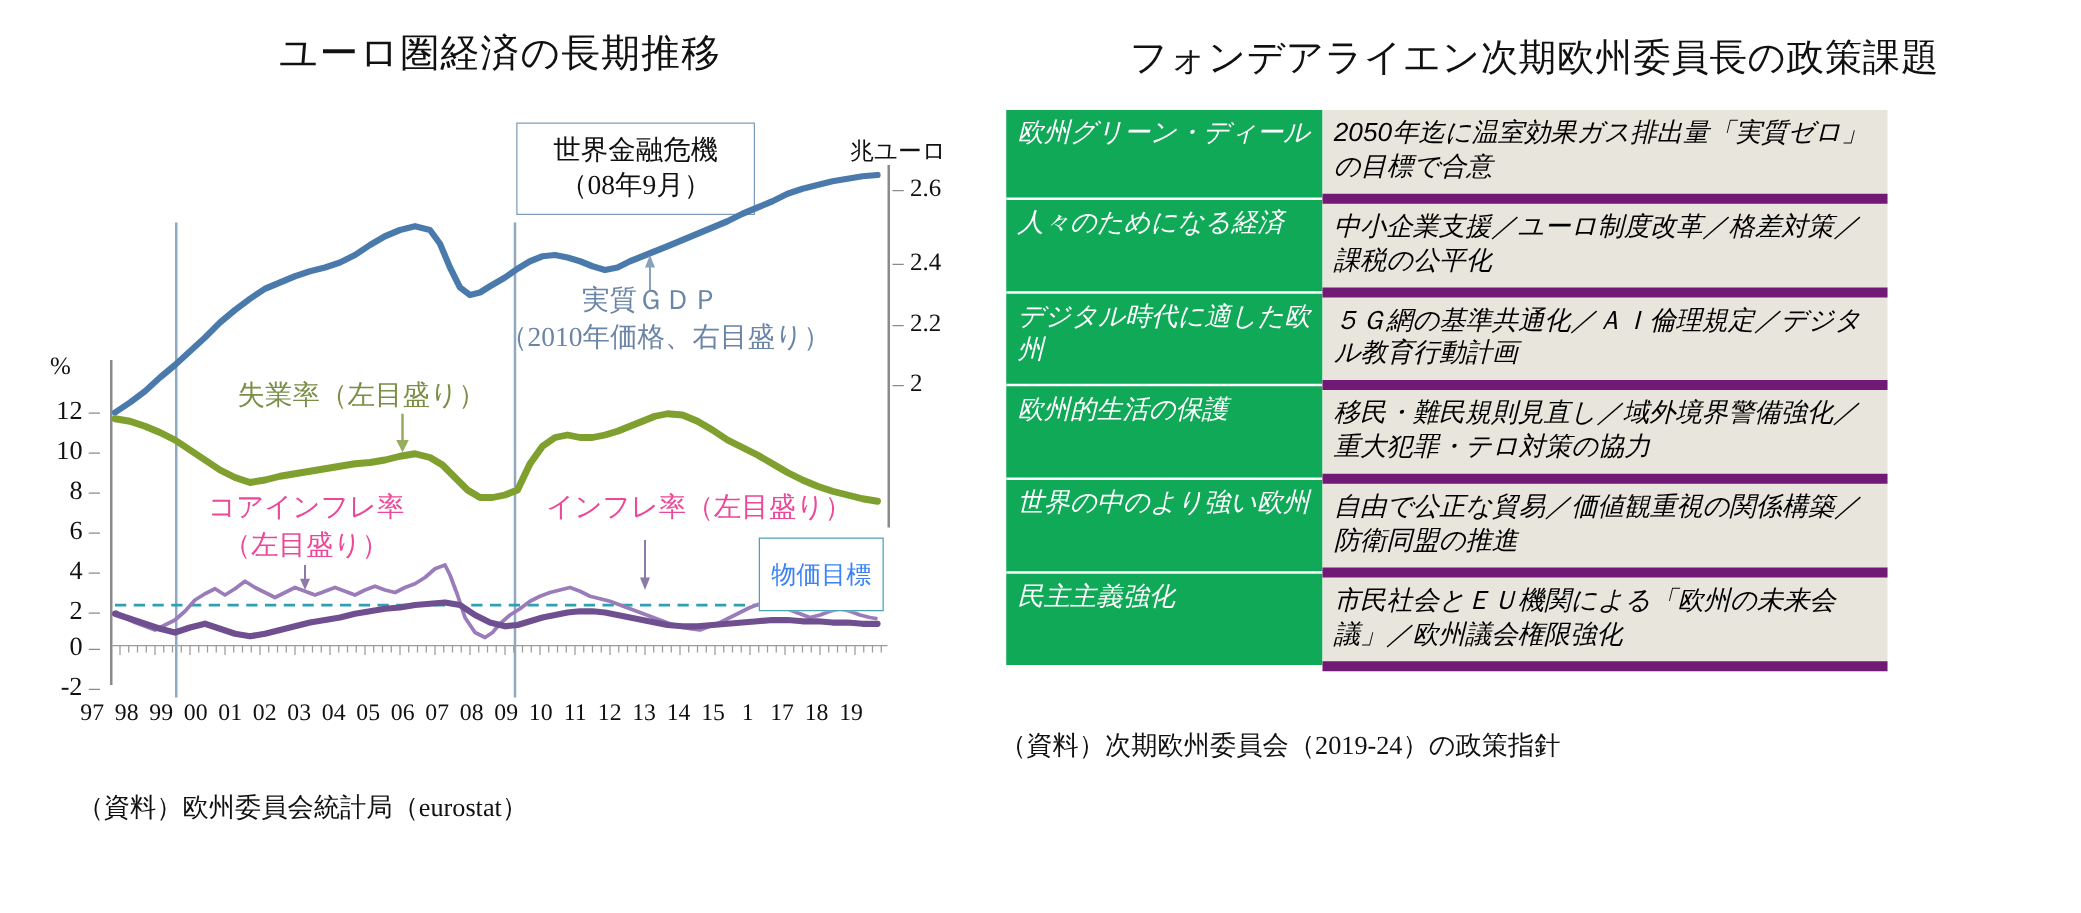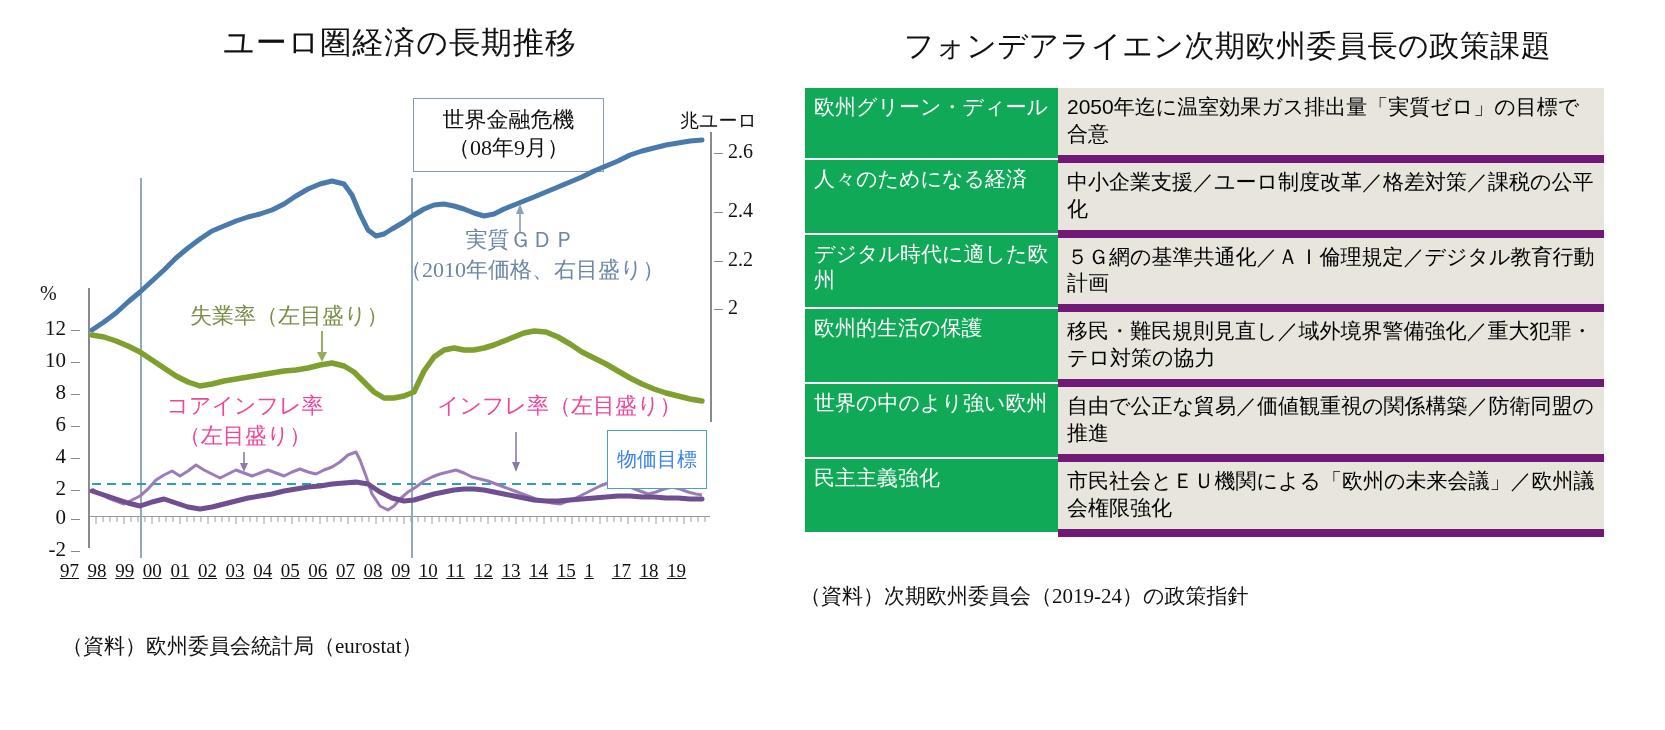--- a/index.html
+++ b/index.html
@@ -25,21 +25,21 @@
   .ytick-l{position:absolute;right:0;font-size:21px;color:#111;text-align:right;white-space:nowrap;}
   .ytick-l .dash{display:inline-block;width:9px;height:1px;background:#8a8a8a;vertical-align:middle;margin-left:5px;}
   .ytick-r{position:absolute;font-size:20px;color:#111;white-space:nowrap;}
   .ytick-r .dash{display:inline-block;width:9px;height:1px;background:#8a8a8a;vertical-align:middle;margin-right:5px;}
 
   .pct-label{position:absolute;left:40px;top:282px;font-size:20px;color:#111;}
   .unit-label{position:absolute;left:680px;top:108px;font-size:19px;color:#111;white-space:nowrap;}
 
   .xlabels{position:absolute;left:60px;top:560px;width:700px;font-size:19px;color:#111;
            display:flex;justify-content:flex-start;letter-spacing:0px;}
-  .xlabels span{display:inline-block;width:27.6px;text-decoration:underline;}
+  .xlabels span{display:inline-block;width:27.6px;text-align:center;}
 
   
   .callout{
     position:absolute;border:1.6px solid #7f9dbb;background:#ffffff;
     font-size:22px;line-height:1.28;text-align:center;color:#111;padding:7px 12px 9px;
   }
   .callout .l2{display:block;}
 
   .vline{position:absolute;width:2px;background:#8fa9c0;}
 
@@ -56,22 +56,23 @@
 
   .src-note{position:absolute;font-size:21px;color:#111;white-space:nowrap;}
 
   
   .right-panel{position:absolute;left:800px;top:0;width:865px;height:730px;}
   .table-title{
     position:absolute;left:0;top:26px;width:855px;text-align:center;
     font-size:30px;color:#111;letter-spacing:0.5px;
   }
   .agenda-table{
-    position:absolute;left:5px;top:88px;width:799px;border-collapse:collapse;
+    position:absolute;left:5px;top:88px;width:705px;border-collapse:collapse;
     table-layout:fixed;
+    font-style:italic;
   }
   .agenda-table td{vertical-align:top;padding:6px 9px 7px;font-size:21px;line-height:1.28;
     font-family:"Liberation Sans","DejaVu Sans",sans-serif;}
   .agenda-table td.topic{
     width:235px;background:#0FA958;color:#ffffff;border-bottom:2px solid #ffffff;
   }
   .agenda-table td.detail{
     background:#E8E6DC;color:#000000;border-bottom:8px solid #701a75;
   }
   .src-note-r{position:absolute;left:0;top:582px;font-size:21px;color:#111;white-space:nowrap;}

